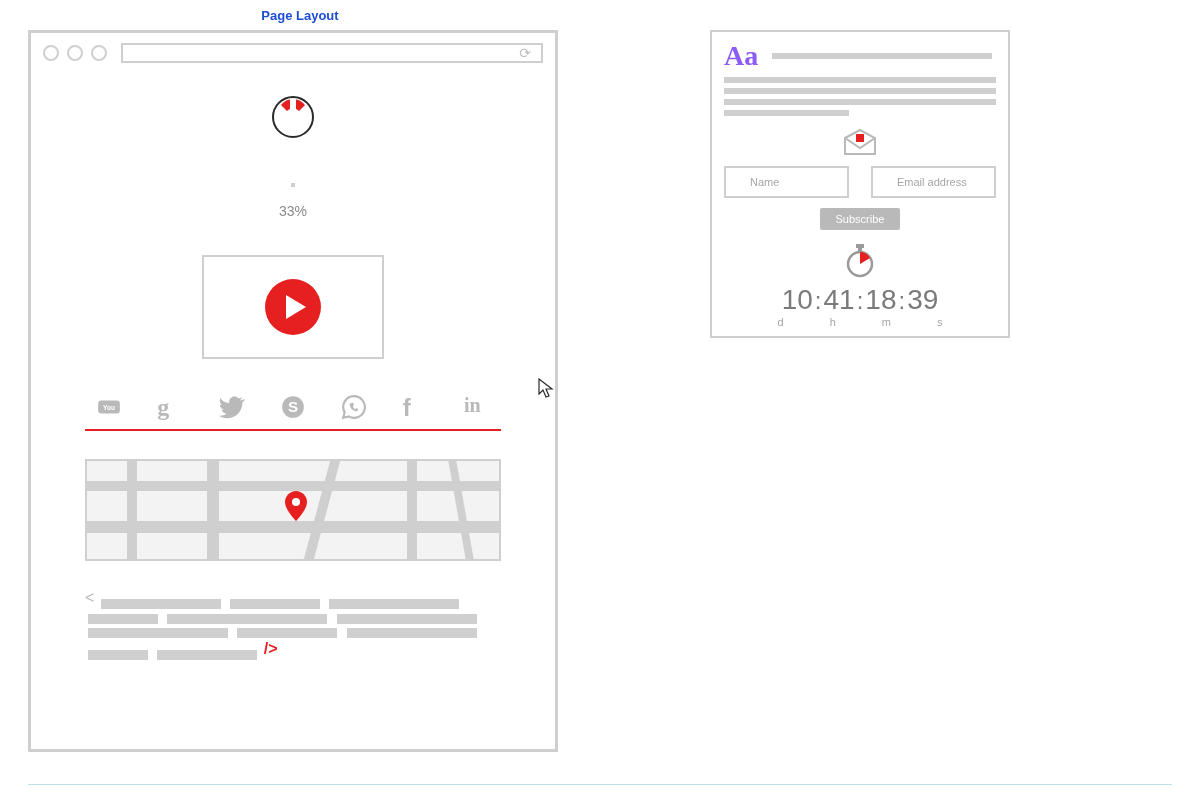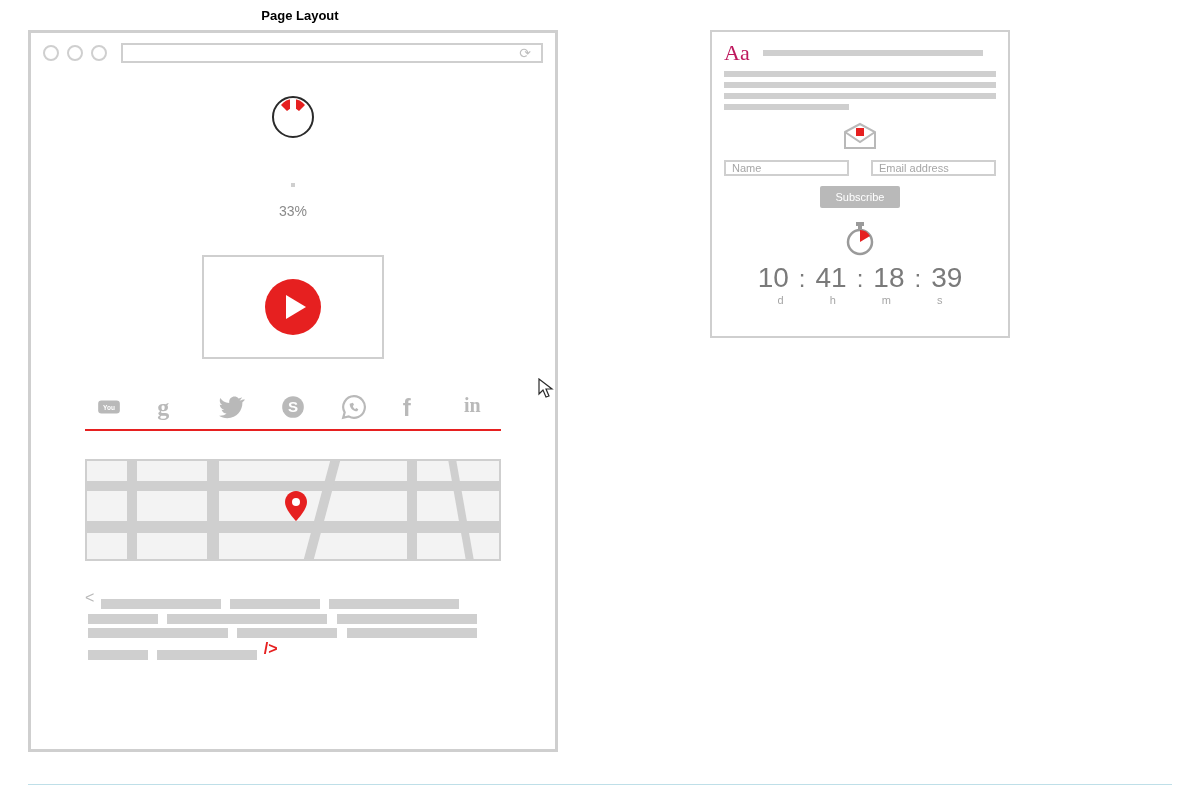--- a/index.html
+++ b/index.html
@@ -1,19 +1,19 @@
 <!DOCTYPE html>
 <html><head>
 <meta charset="utf-8">
 <style>
 * { box-sizing: border-box; margin: 0; padding: 0; }
 body { font-family: Arial, Helvetica, sans-serif; background: #fff; color: #5a5a5a; }
 .canvas { width: 1200px; height: 800px; position: relative; margin: 0 auto; }
 .col-titles { display: flex; padding-top: 8px; }
-.col-title { font-size: 13px; font-weight: 700; color: #000000; text-align: center; }
+.col-title { font-size: 13px; font-weight: 700; color: #1d4ed8; text-align: center; }
 .col-title.left { width: 560px; margin-left: 20px; }
 .col-title.right { width: 300px; margin-left: 140px; }
 
 .layout-panel {
   position: absolute; left: 28px; top: 30px;
   width: 530px; height: 722px;
   border: 3px solid #cfcfcf; background: #fff;
 }
 .browser-chrome { height: 40px; border-bottom: 1px solid transparent; padding: 10px 12px; display: flex; align-items: center; gap: 8px; }
 .chrome-dot { width: 16px; height: 16px; border: 2px solid #cfcfcf; border-radius: 50%; }
@@ -48,33 +48,33 @@
 .html-block { margin-top: 28px; font-size: 12px; color: #8a8a8a; }
 .html-bracket { font-size: 16px; color: #b9b9b9; font-weight: 400; display: inline-block; vertical-align: 4px; }
 .html-bracket.close { color: #e62020; font-weight: 700; }
 .placeholder-line { display: inline-block; height: 10px; background: #cfcfcf; vertical-align: middle; margin: 2px 3px; }
 
 .modules-panel {
   position: absolute; left: 710px; top: 30px;
   width: 300px; height: 308px;
   border: 2px solid #cfcfcf; background: #fff; padding: 8px 12px 12px;
 }
-.text-module .aa { font-family: Georgia, 'Times New Roman', serif; font-size: 22px; color: #be185d; font-weight: 400; display: inline-block; vertical-align: middle; margin-right: 6px; }
+.text-module .aa { font-family: Georgia, 'Times New Roman', serif; font-size: 28px; color: #8b5cf6; font-weight: 700; display: inline-block; vertical-align: middle; margin-right: 6px; }
 .text-lines { }
 .tline { height: 6px; background: #cfcfcf; margin: 5px 0; }
 
 .form-module { margin-top: 12px; text-align: center; }
 .envelope-icon { width: 34px; height: 28px; margin: 0 auto; display: block; }
 .form-row { display: flex; gap: 22px; margin-top: 10px; }
-.form-input { flex: 1; height: 16px; border: 2px solid #cfcfcf; font-size: 11px; color: #a6a6a6; padding: 0 6px; display: flex; align-items: center; background: #fff; }
+.form-input { flex: 1; height: 32px; border: 2px solid #cfcfcf; font-size: 11px; color: #a6a6a6; padding: 0 24px; display: flex; align-items: center; background: #fff; }
 .subscribe-btn { display: inline-block; margin-top: 10px; background: #b9b9b9; color: #fff; font-size: 11px; padding: 5px 16px; border-radius: 2px; }
 
 .countdown-module { margin-top: 14px; text-align: center; }
 .stopwatch-icon { width: 30px; height: 34px; margin: 0 auto; display: block; }
-.countdown-row { display: flex; justify-content: center; align-items: baseline; gap: 10px; margin-top: 6px; color: #7a7a7a; }
+.countdown-row { display: flex; justify-content: center; align-items: baseline; gap: 2px; margin-top: 6px; color: #7a7a7a; }
 .cd-num { font-size: 28px; font-weight: 400; color: #7a7a7a; }
 .cd-colon { font-size: 24px; color: #7a7a7a; }
 .cd-labels { display: flex; justify-content: center; gap: 46px; font-size: 11px; color: #a6a6a6; margin-top: 0; }
 
 .cursor { position: absolute; left: 538px; top: 378px; pointer-events: none; }
 
 .footer-rule { position: absolute; left: 28px; right: 28px; top: 784px; height: 1px; background: #bfdfe8; }
 </style>
 </head>
 <body>

